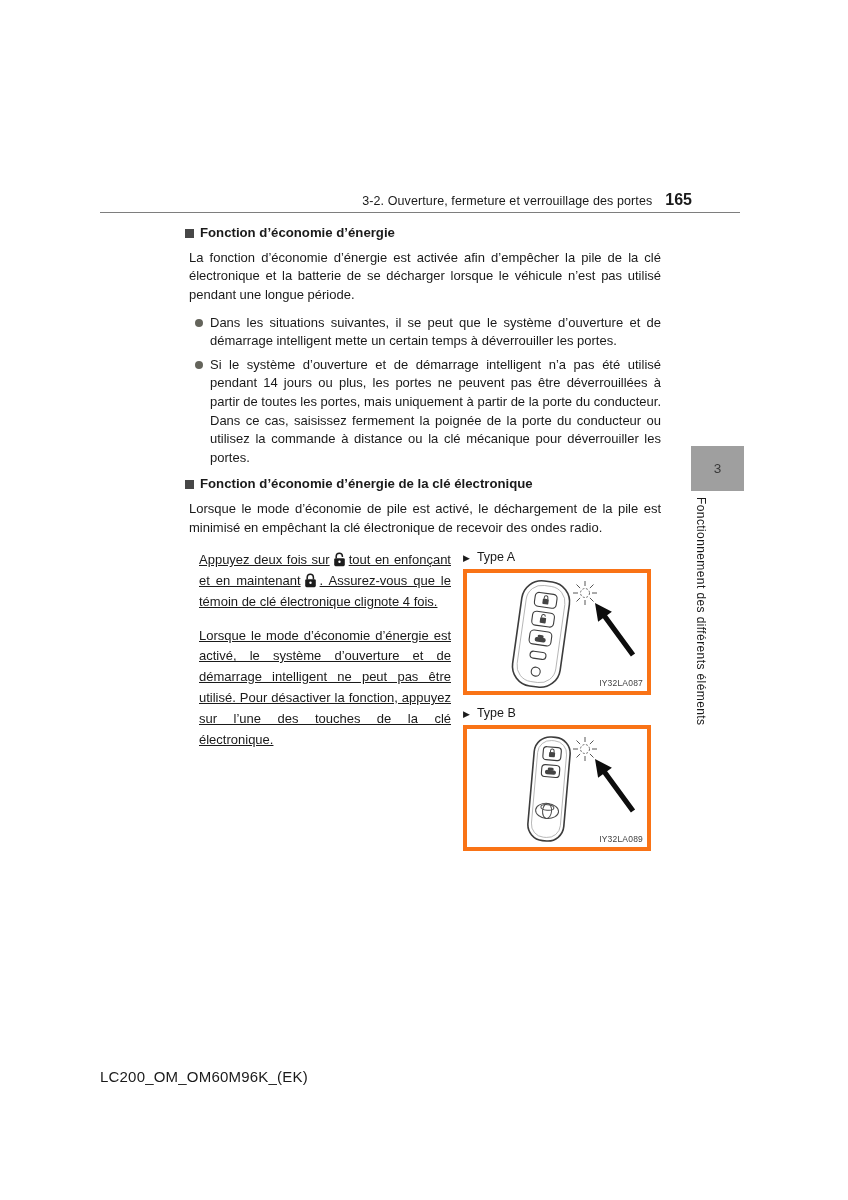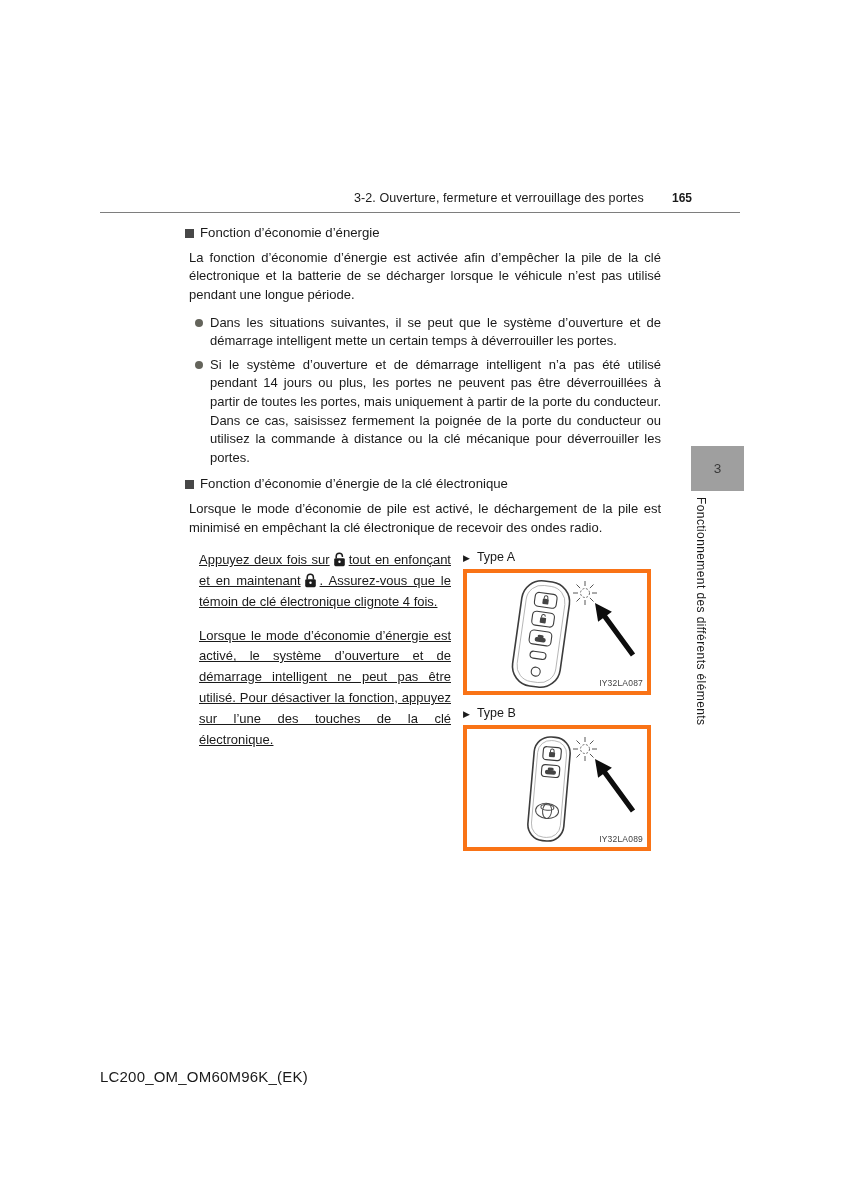--- a/index.html
+++ b/index.html
@@ -11,39 +11,39 @@
     background: #ffffff;
     color: #1a1a1a;
     font-family: "Liberation Sans", "DejaVu Sans", sans-serif;
     overflow: hidden;
   }
 
   
   .hdr-row {
     position: absolute;
     top: 191px; left: 100px; width: 592px;
-    display: flex; justify-content: flex-end; align-items: baseline; gap: 28px;
+    display: flex; justify-content: flex-end; align-items: baseline; gap: 13px;
   }
   .hdr-title { font-size: 12.5px; letter-spacing: 0.1px; }
-  .hdr-num { font-size: 12px; font-weight: 700; }
+  .hdr-num { font-size: 16px; font-weight: 700; }
   .hdr-rule {
     position: absolute;
     top: 212px; left: 100px; width: 640px;
     border-top: 1.4px solid #7e7e7e;
   }
 
   
   .content {
     position: absolute;
     top: 224px; left: 185px; width: 476px;
     font-size: 13px; line-height: 1.43; text-align: justify;
   }
   .sec-head {
     display: flex; align-items: center; gap: 6px;
-    font-weight: 400; font-size: 13.2px;
+    font-weight: 700; font-size: 13.2px;
     margin-bottom: 6px; text-align: right;
   }
   .sq { width: 9px; height: 9px; background: #474747; flex: none; }
   .para-indent { margin-left: 4px; margin-bottom: 9px; }
   .bullet { position: relative; margin-left: 25px; margin-bottom: 5px; }
   .b-dot {
     position: absolute; left: -15px; top: 5px;
     width: 8px; height: 8px; border-radius: 50%; background: #64645b;
   }
   .subs { margin-left: 49px; margin-bottom: 4px; }

